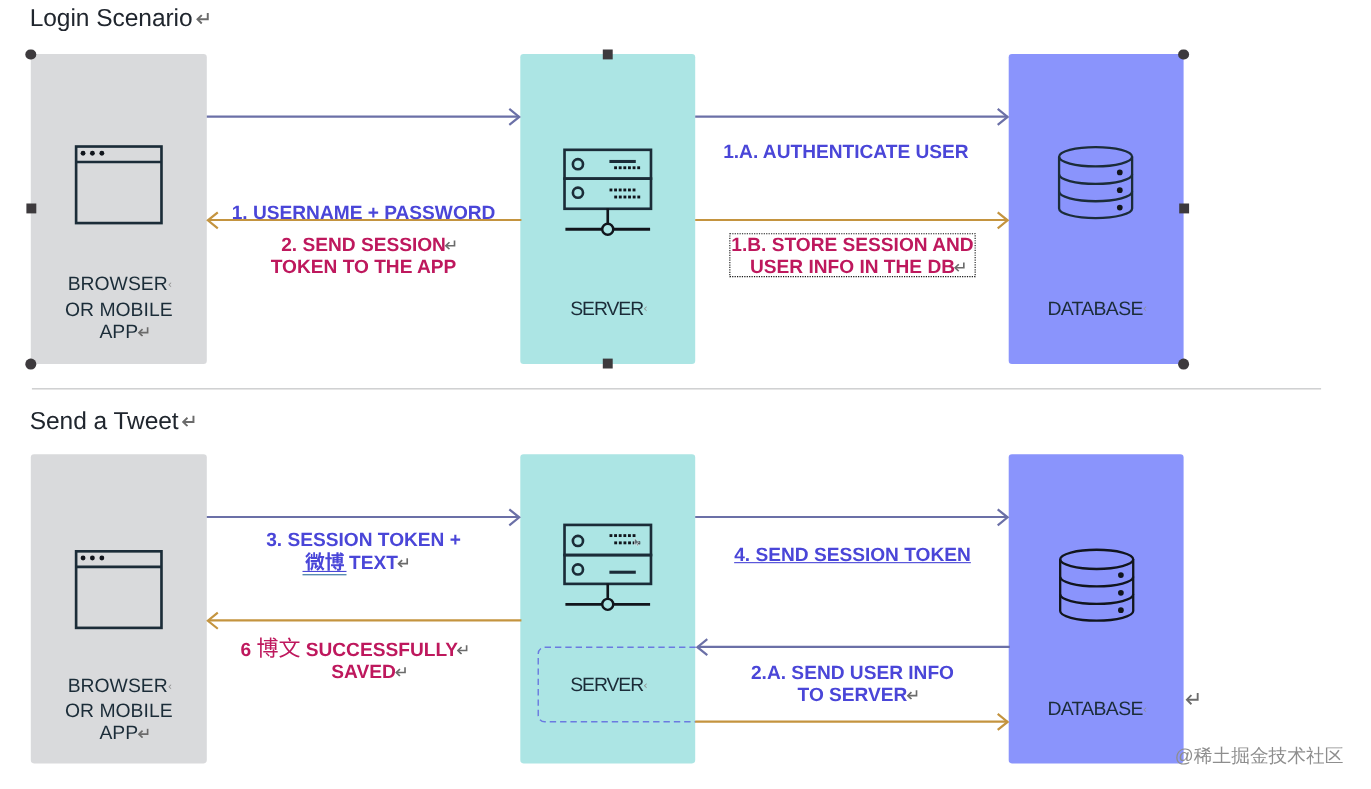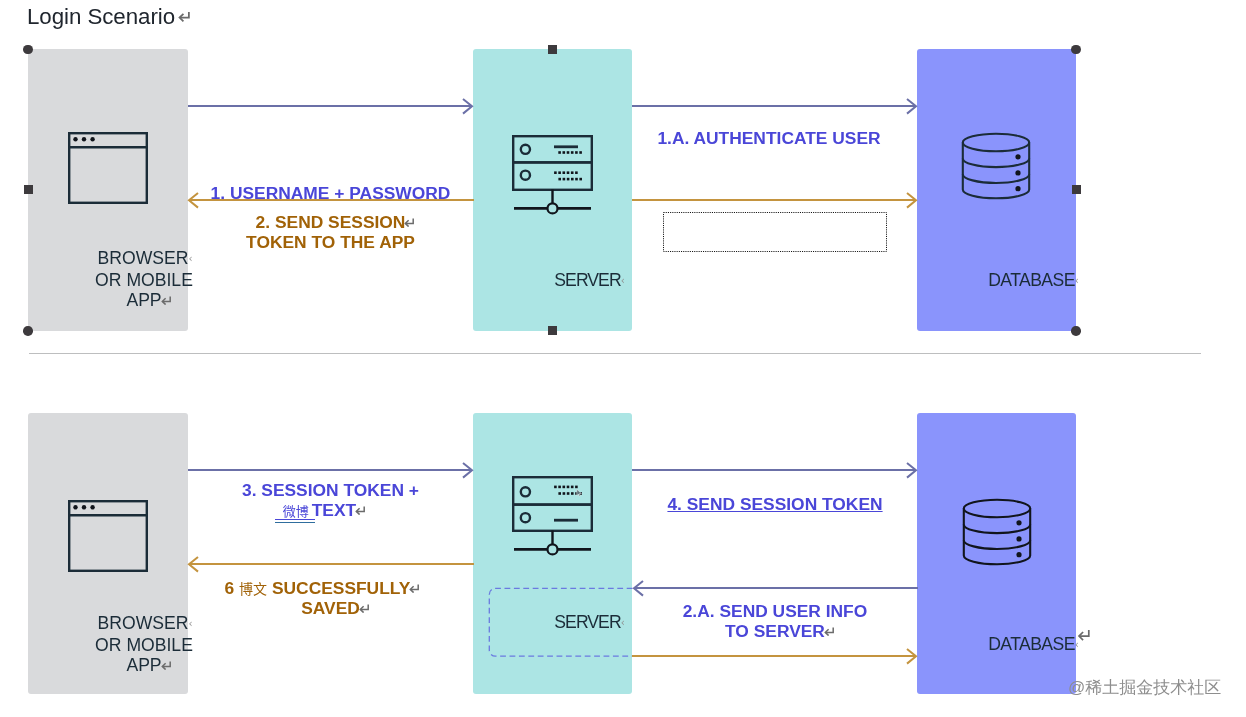--- a/index.html
+++ b/index.html
@@ -10,30 +10,30 @@
   .sec-title{position:absolute;font-size:22.3px;color:#20262e;white-space:nowrap;letter-spacing:-0.05px;}
   .pilcrow{display:inline-block;width:11px;height:9px;vertical-align:0.8px;margin-left:-1px;margin-right:-10px;}
   .pilcrow.big{width:13px;height:11px;vertical-align:2.5px;margin-left:2.5px;margin-right:0;}
   .pmark{color:#8f8f8f;font-size:10px;font-family:"DejaVu Sans",sans-serif;vertical-align:2px;display:inline-block;width:6px;margin-right:-4px;text-align:left;letter-spacing:0;overflow:visible;}
 
   .box{position:absolute;border-radius:3px;}
   .gray{background:#d9dadc;}
   .teal{background:#ace5e4;}
   .purp{background:#8a94fc;}
 
-  .nodelabel{position:absolute;text-align:center;font-size:17.6px;color:#1b2c38;line-height:20.5px;white-space:nowrap;padding-left:36px;}
+  .nodelabel{position:absolute;text-align:center;font-size:17.6px;color:#1b2c38;line-height:20.5px;white-space:nowrap;}
 
   .msg{position:absolute;text-align:center;font-weight:bold;font-size:17.4px;line-height:20px;white-space:nowrap;}
   .ml{display:inline-block;}
   .blue{color:#4a46d8;}
-  .cjk{font-family:"Noto Sans CJK SC","Noto Sans SC",sans-serif;font-weight:normal;font-size:14px;}
-  .cjk-u{font-family:"Noto Sans CJK SC","Noto Sans SC",sans-serif;font-weight:normal;font-size:13px;margin-top:39px;}
+  .cjk{font-family:"Noto Sans CJK SC","Noto Sans SC",sans-serif;font-weight:normal;font-size:20px;}
+  .cjk-u{font-family:"Noto Sans CJK SC","Noto Sans SC",sans-serif;font-weight:bold;font-size:18px;margin-top:39px;}
   .ulines{position:absolute;}
   .ulines i{position:absolute;left:0;height:1px;width:100%;background:#4a46d8;}
-  .orange{color:#a16207;}
+  .orange{color:#be185d;}
 
   .hrule{position:absolute;background:#bdbebf;height:1px;}
   .svgl{position:absolute;left:0;top:0;overflow:visible;}
   .wm{position:absolute;color:#8e8e8e;font-size:17px;white-space:nowrap;}
   .handle-sq{position:absolute;width:9px;height:9px;background:#3d3a3d;}
   .handle-ci{position:absolute;width:9.6px;height:9.6px;border-radius:50%;background:#3d3a3d;}
 </style>
 </head>
 <body>
 
@@ -145,23 +145,34 @@
   <div class="msg orange" style="left:188px;top:212px;width:285px;">
     <span class="ml"><span>2. SEND SESSION</span><svg class="pilcrow" viewBox="0 0 11 9">
           <path d="M9.2 0.6 V5.4 H1.6" fill="none" stroke="#6b6b6b" stroke-width="1.5"></path>
           <path d="M4.6 2.2 L1.3 5.4 L4.6 8.6" fill="none" stroke="#6b6b6b" stroke-width="1.5"></path>
         </svg></span><br>
     <span class="ml">TOKEN TO THE APP</span>
   </div>
   <svg class="svgl" style="left:663px;top:212px;" width="225" height="41">
       <rect x="0.5" y="0.5" width="223" height="39" fill="none" stroke="#151515" stroke-width="1" stroke-dasharray="1.1 1.1"></rect>
     </svg>
+  <div class="msg orange" style="left:632px;top:212px;width:286px;">
+    <span class="ml">1.B. STORE SESSION AND</span><br>
+    <span class="ml"><span>USER INFO IN THE DB</span><svg class="pilcrow" viewBox="0 0 11 9">
+          <path d="M9.2 0.6 V5.4 H1.6" fill="none" stroke="#6b6b6b" stroke-width="1.5"></path>
+          <path d="M4.6 2.2 L1.3 5.4 L4.6 8.6" fill="none" stroke="#6b6b6b" stroke-width="1.5"></path>
+        </svg></span>
+  </div>
 
   <div class="hrule" style="left:29px;top:353px;width:1172px;"></div>
 
+  <div class="sec-title" style="left:27px;top:370px;"><span>Send a Tweet</span><svg class="pilcrow big" viewBox="0 0 11 9">
+        <path d="M9.2 0.6 V5.4 H1.6" fill="none" stroke="#6b6b6b" stroke-width="1.5"></path>
+        <path d="M4.6 2.2 L1.3 5.4 L4.6 8.6" fill="none" stroke="#6b6b6b" stroke-width="1.5"></path>
+      </svg></div>
 
   <div class="box gray" style="left:28px;top:413px;width:160px;height:281px;"></div>
   <div class="box teal" style="left:473px;top:413px;width:159px;height:281px;"></div>
   <div class="box purp" style="left:917px;top:413px;width:159px;height:281px;"></div>
 
   <svg class="svgl" style="left:64px;top:496px;" width="90" height="80" viewBox="0 0 90 80">
     <rect x="5.2" y="5.2" width="77.6" height="69.6" fill="none" stroke="#1b2c38" stroke-width="2.4"></rect>
     <line x1="5" y1="19.3" x2="83" y2="19.3" stroke="#1b2c38" stroke-width="2.4"></line>
     <circle cx="11.5" cy="11.3" r="2.2" fill="#11151c"></circle>
     <circle cx="20" cy="11.3" r="2.2" fill="#11151c"></circle>

